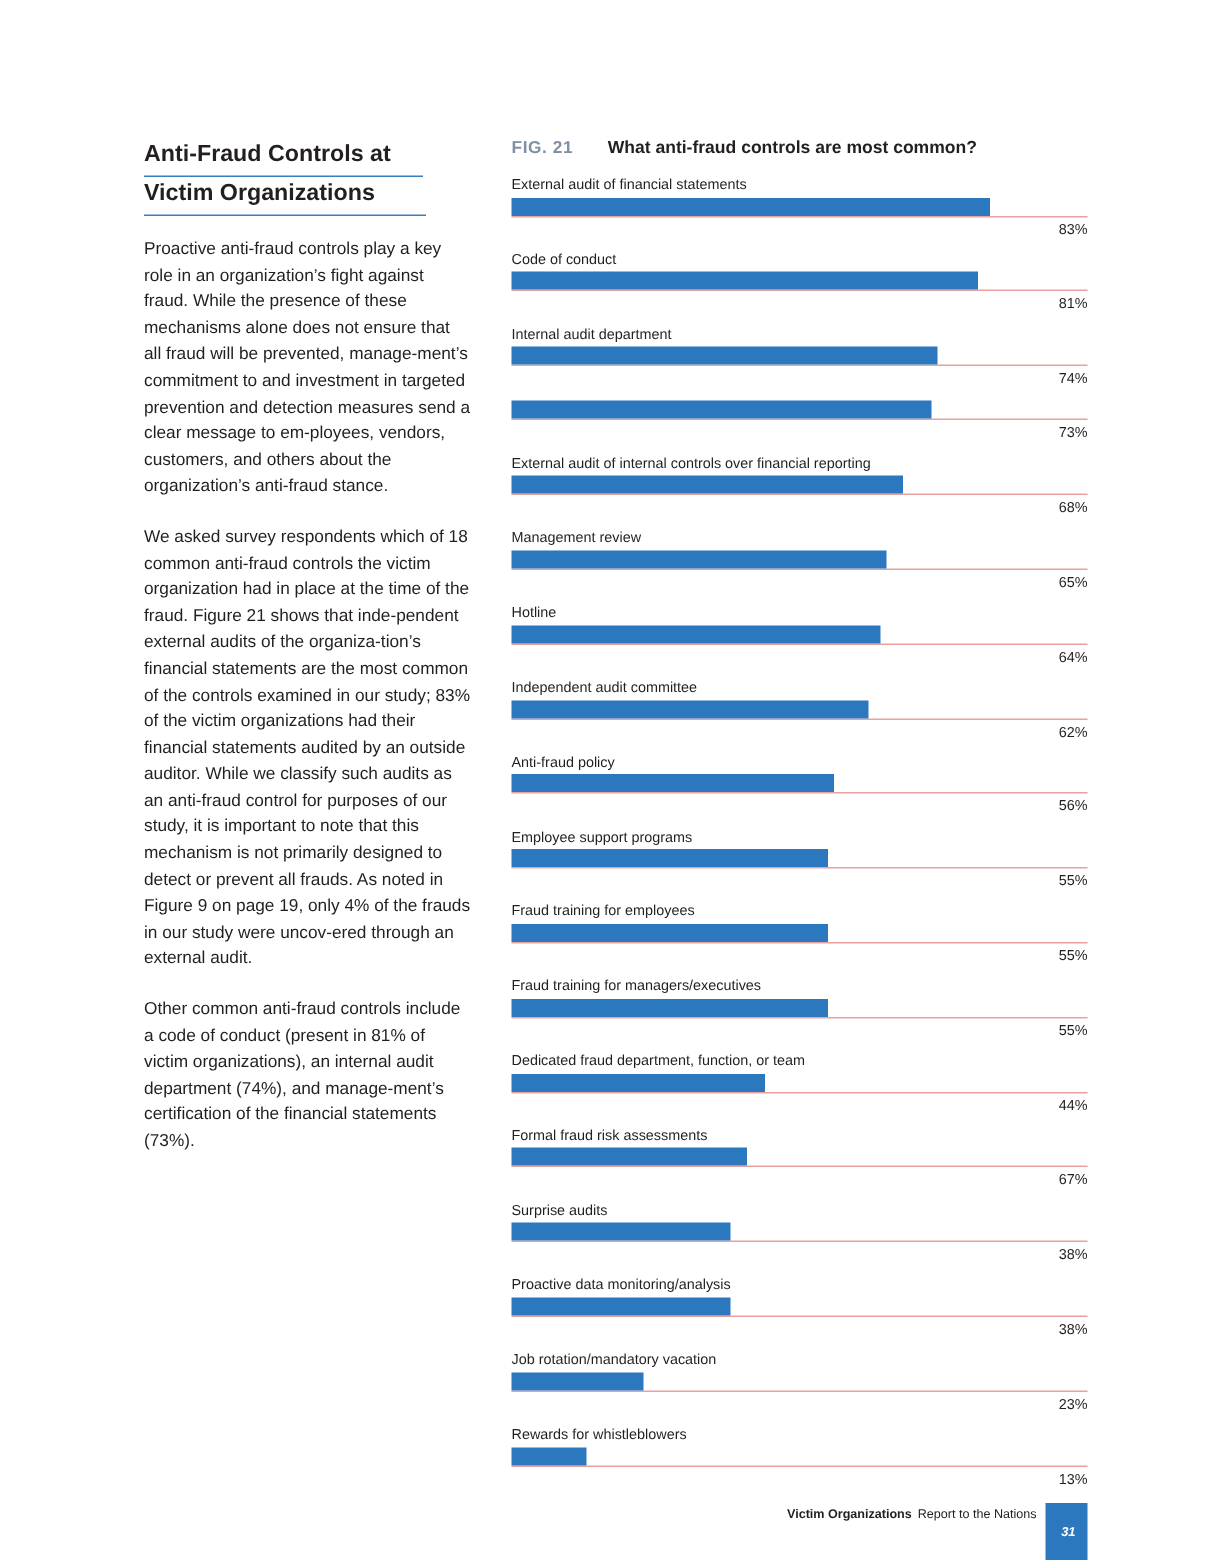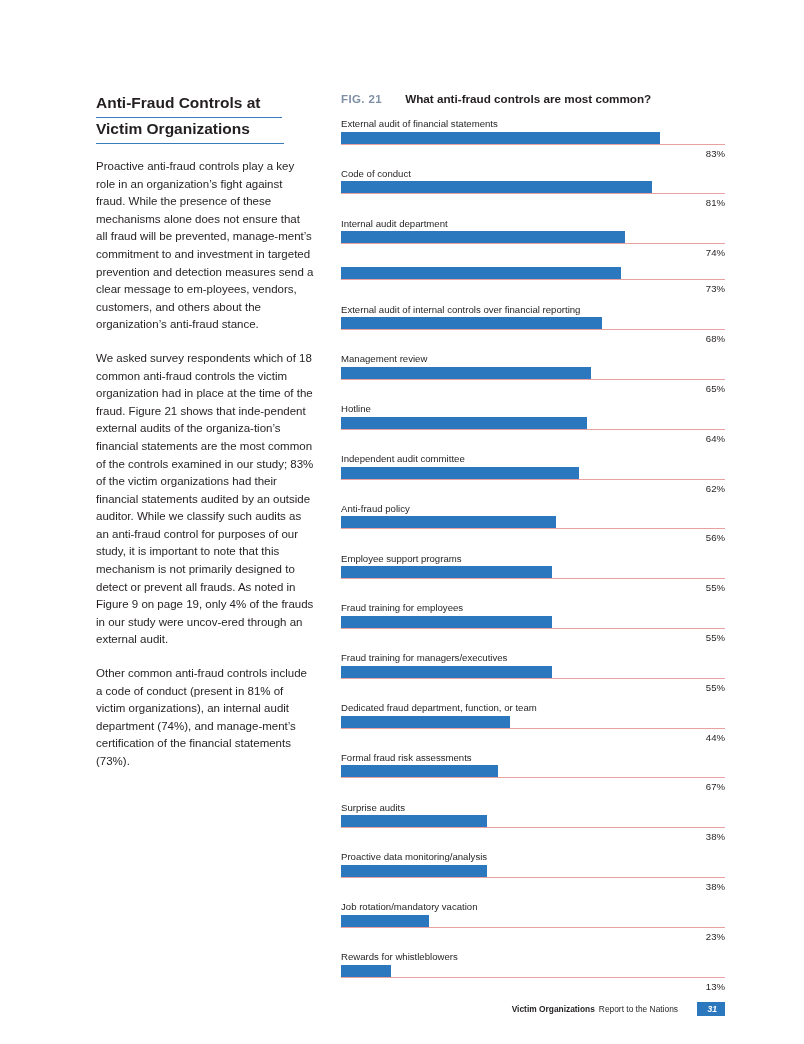--- a/index.html
+++ b/index.html
@@ -125,30 +125,30 @@
     font-size: 8.4px;
   }
   #footer-bold {
     font-weight: bold;
     color: #231f20;
     padding-right: 4px;
     line-height: 14px;
   }
   #footer-normal {
     color: #231f20;
-    padding-right: 19px;
+    padding-right: 6px;
     line-height: 14px;
   }
   #page-number {
     background: #2b78bf;
     color: #ffffff;
     font-weight: bold;
     font-style: italic;
     font-size: 8.6px;
-    padding: 0 8px;
+    padding: 12px 8px;
     line-height: 14px;
     min-width: 12px;
     text-align: right;
   }
 </style>
 </head>
 <body>
 
 <div id="left-column">
   <h1 id="article-title">

